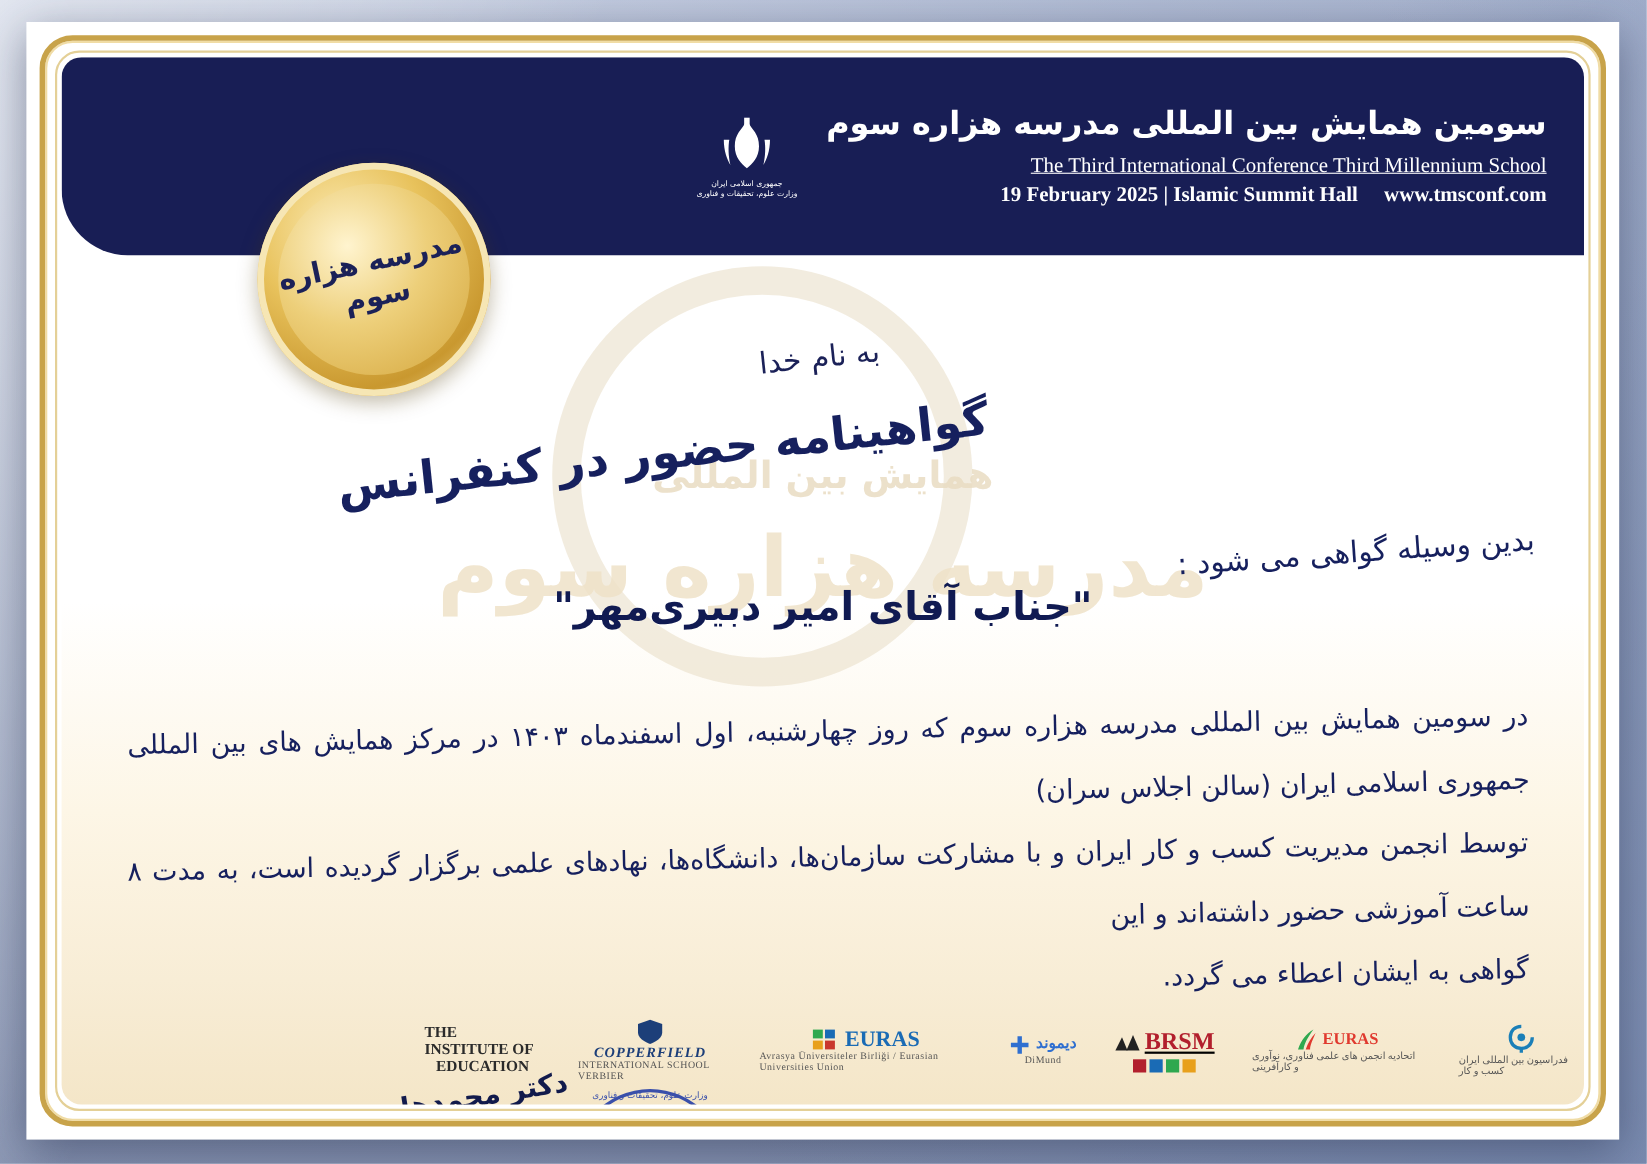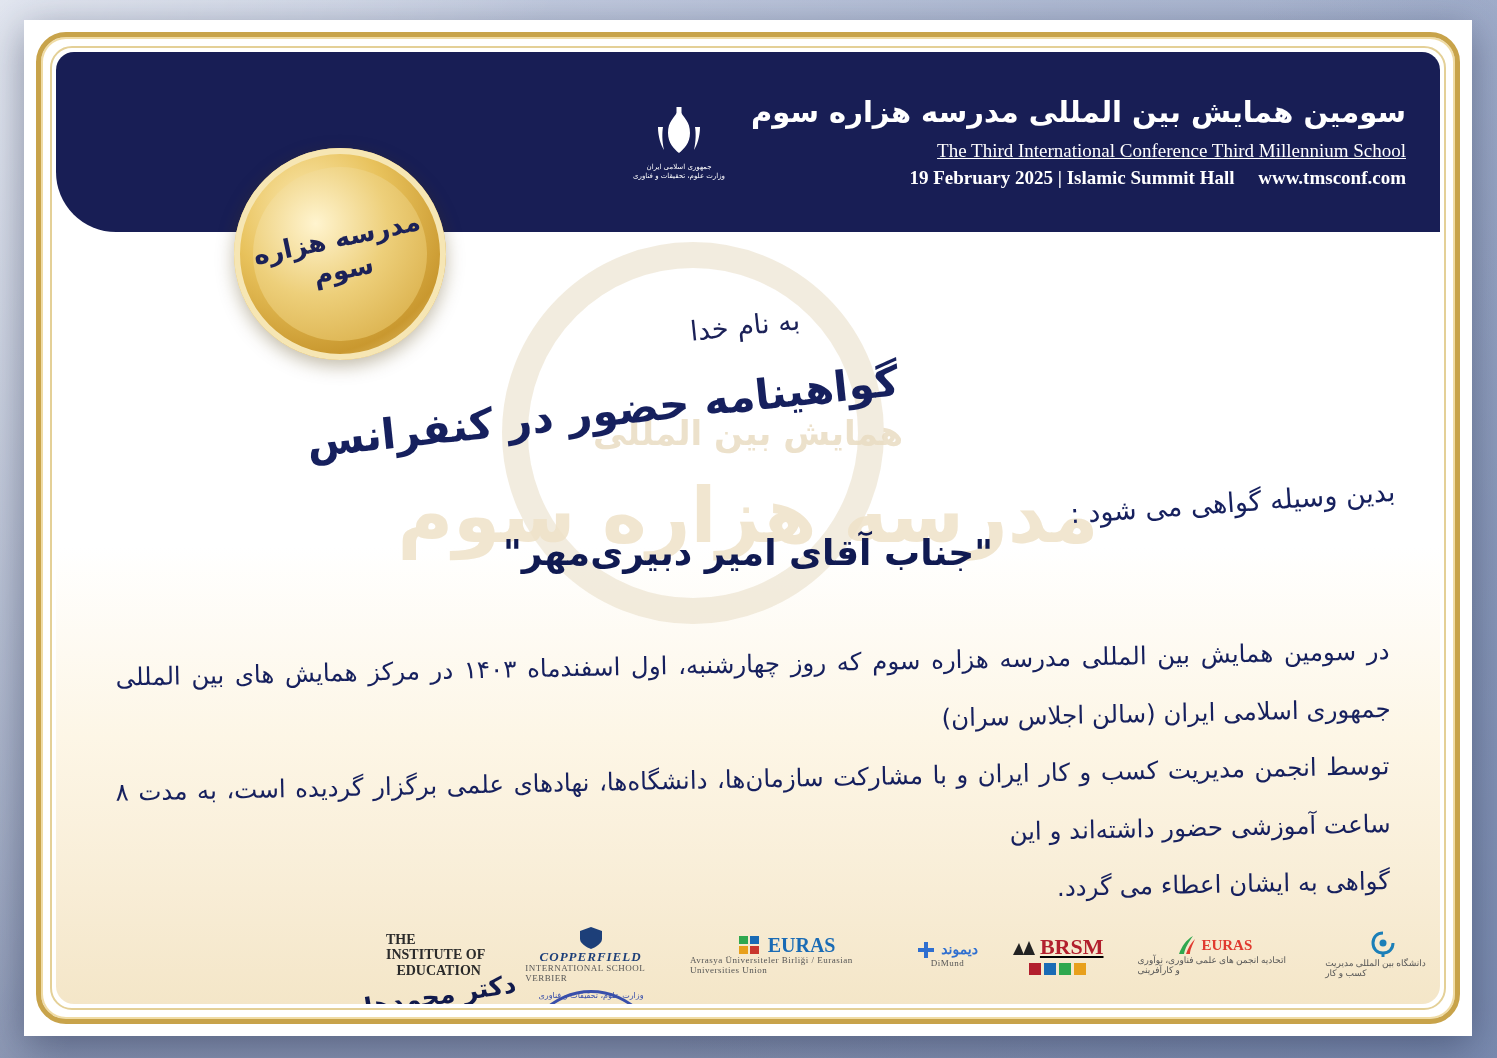--- a/index.html
+++ b/index.html
@@ -285,20 +285,20 @@
             </div>
             <div class="t2">اتحادیه انجمن های علمی فناوری، نوآوری و کارآفرینی</div>
           </div>
 
           <div class="sp ifimbc">
             <svg width="30" height="28" viewBox="0 0 30 28">
               <path d="M15 2 C9 2 5 6 5 12 C5 18 9 22 15 22 C21 22 25 18 25 12" fill="none" stroke="#1b7fb8" stroke-width="3"></path>
               <circle cx="15" cy="12" r="3.5" fill="#1b7fb8"></circle>
               <path d="M15 22 V26" stroke="#1b7fb8" stroke-width="3"></path>
             </svg>
-            <div class="t2">دانشگاه بین المللی مدیریت کسب و کار</div>
+            <div class="t2">فدراسیون بین المللی ایران کسب و کار</div>
           </div>
         </div>
 
       </div>
     </div>
   </div>
 </div>
 
 </body></html>

